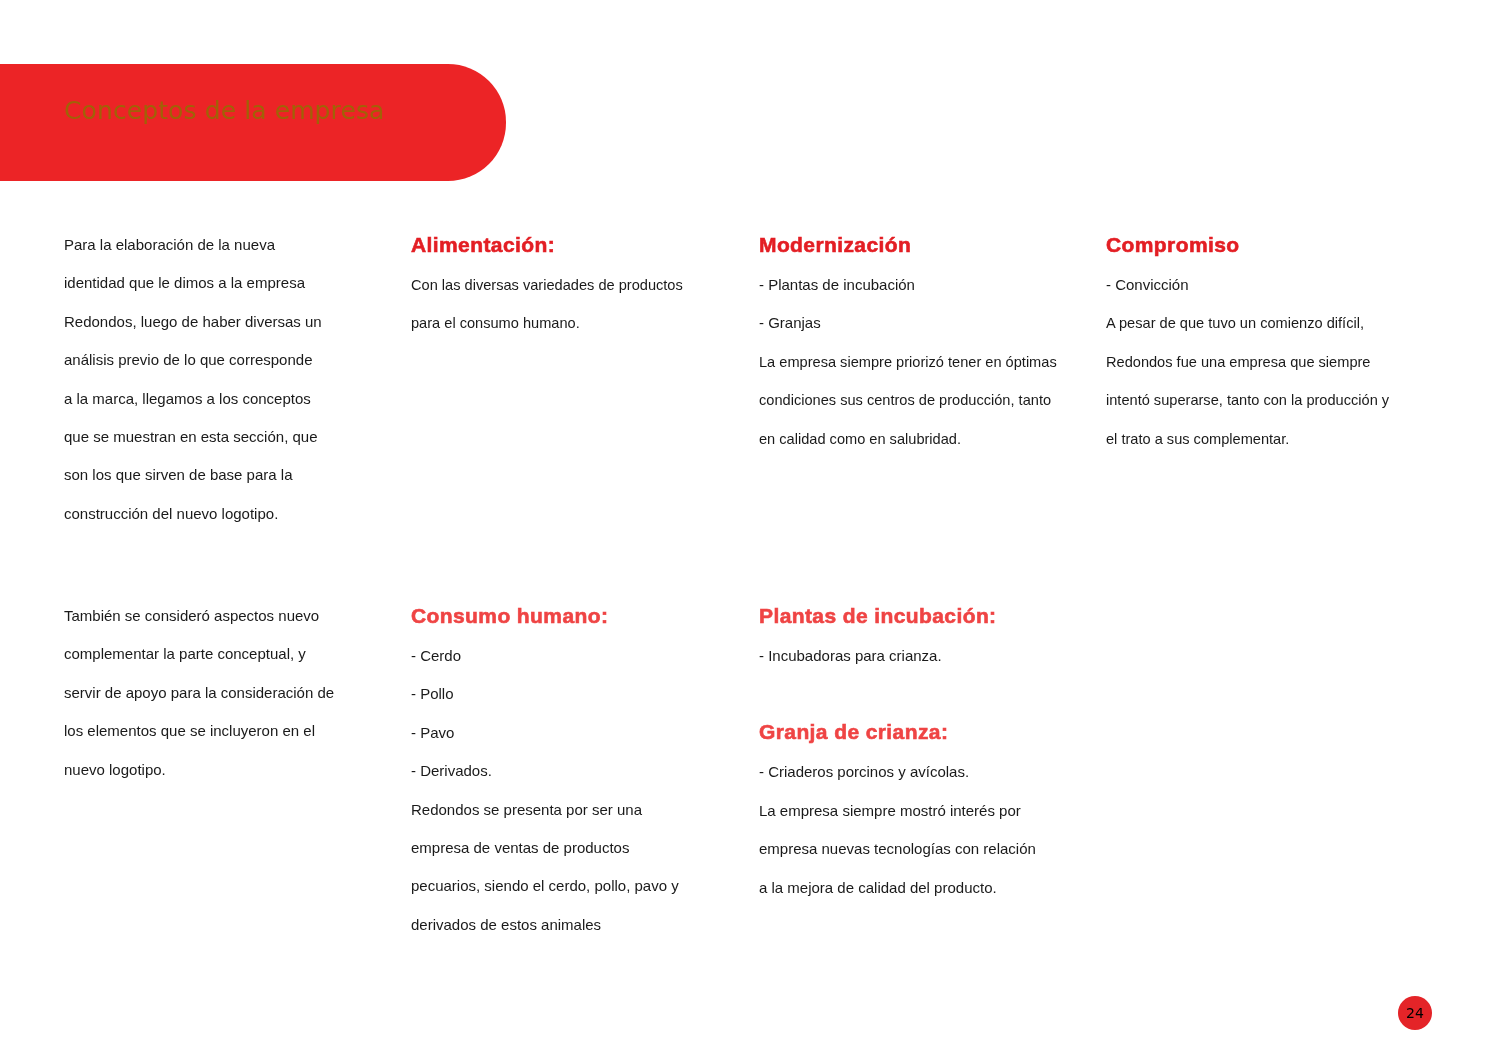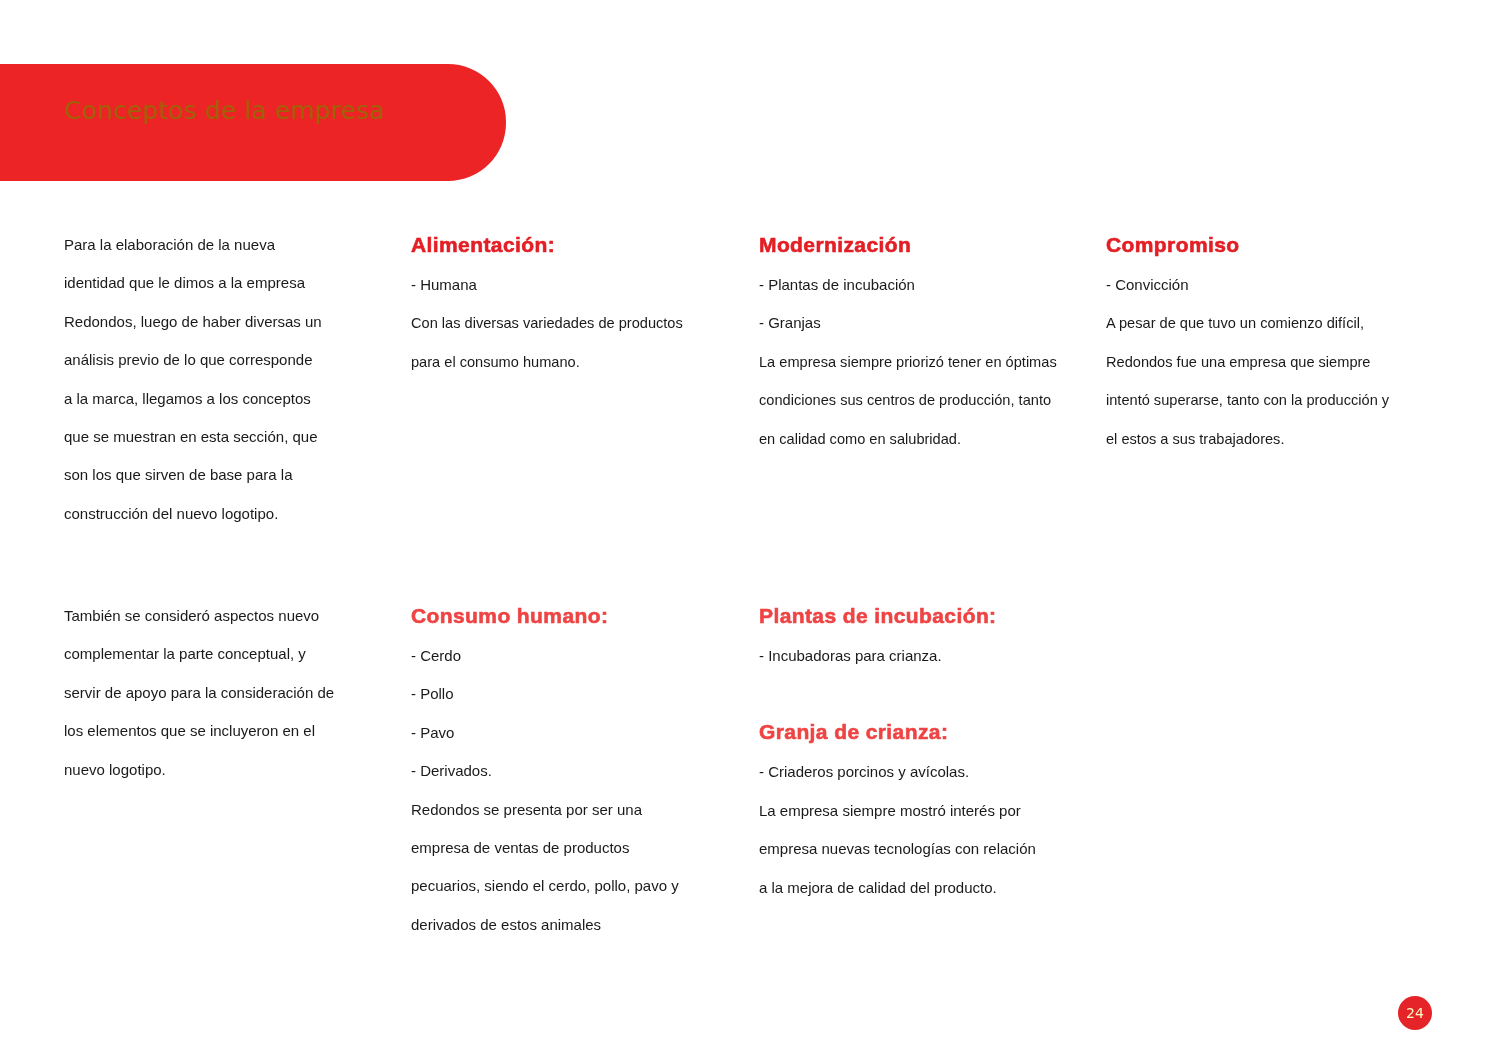--- a/index.html
+++ b/index.html
@@ -64,21 +64,21 @@
     .heading.dark { color: #ef4444; }
     .spacer { display: block; height: 38px; }
     .page-badge {
       position: absolute;
       left: 1398px;
       top: 996px;
       width: 34px;
       height: 34px;
       border-radius: 50%;
       background: #e42428;
-      color: #fef9c3;
+      color: #000000;
       font-family: "DejaVu Sans", sans-serif;
       font-size: 14px;
       line-height: 34px;
       text-align: center;
     }
   </style>
 </head>
 <body>
 
 <div class="banner"></div>
@@ -90,41 +90,40 @@
   <span class="line">Redondos, luego de haber diversas un</span>
   <span class="line">análisis previo de lo que corresponde</span>
   <span class="line">a la marca, llegamos a los conceptos</span>
   <span class="line">que se muestran en esta sección, que</span>
   <span class="line">son los que sirven de base para la</span>
   <span class="line">construcción del nuevo logotipo.</span>
 </div>
 
 <div class="col" style="left:411px; top:226px;">
   <span class="heading red">Alimentación:</span>
-  <span class="line">- Humana</span>
   <span class="line small">Con las diversas variedades de productos</span>
   <span class="line small">para el consumo humano.</span>
 </div>
 
 <div class="col" style="left:759px; top:226px;">
   <span class="heading red">Modernización</span>
   <span class="line">- Plantas de incubación</span>
   <span class="line">- Granjas</span>
   <span class="line small">La empresa siempre priorizó tener en óptimas</span>
   <span class="line small">condiciones sus centros de producción, tanto</span>
   <span class="line small">en calidad como en salubridad.</span>
 </div>
 
 <div class="col" style="left:1106px; top:226px;">
   <span class="heading red">Compromiso</span>
   <span class="line">- Convicción</span>
   <span class="line small">A pesar de que tuvo un comienzo difícil,</span>
   <span class="line small">Redondos fue una empresa que siempre</span>
   <span class="line small">intentó superarse, tanto con la producción y</span>
-  <span class="line small">el estos a sus trabajadores.</span>
+  <span class="line small">el trato a sus complementar.</span>
 </div>
 
 <div class="col" style="left:64px; top:597px;">
   <span class="line">También se consideró aspectos nuevo</span>
   <span class="line">complementar la parte conceptual, y</span>
   <span class="line">servir de apoyo para la consideración de</span>
   <span class="line">los elementos  que se incluyeron en el</span>
   <span class="line">nuevo logotipo.</span>
 </div>
 

